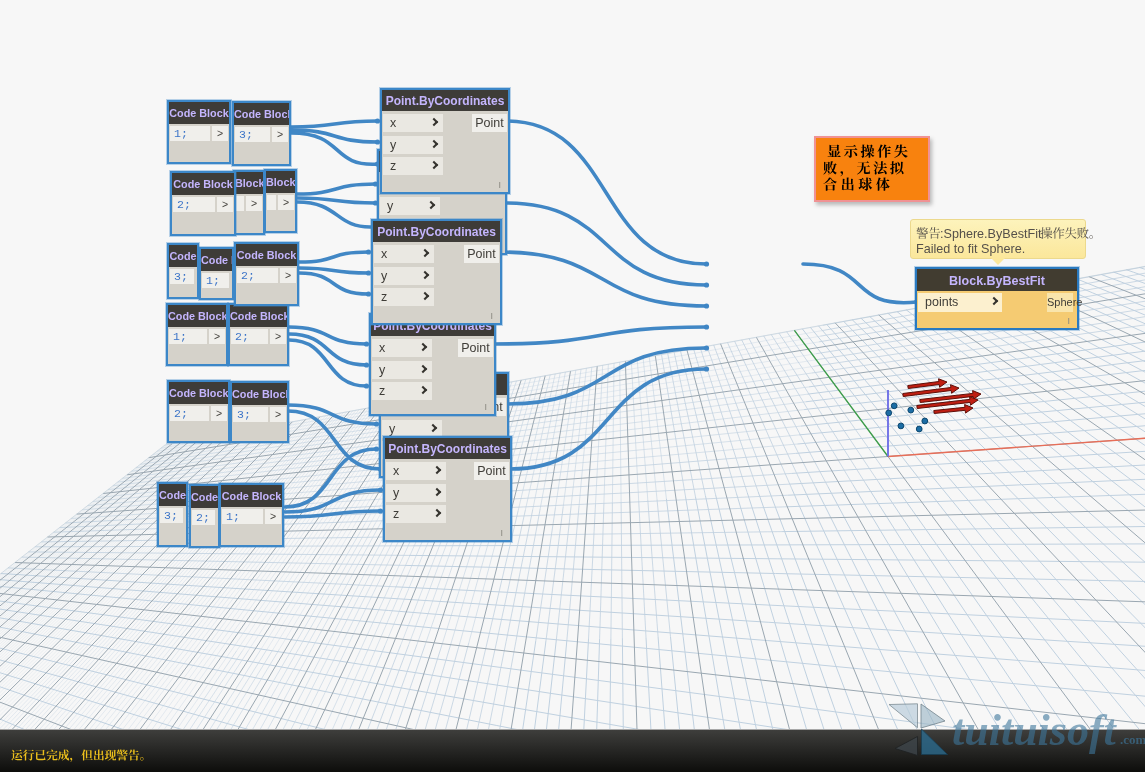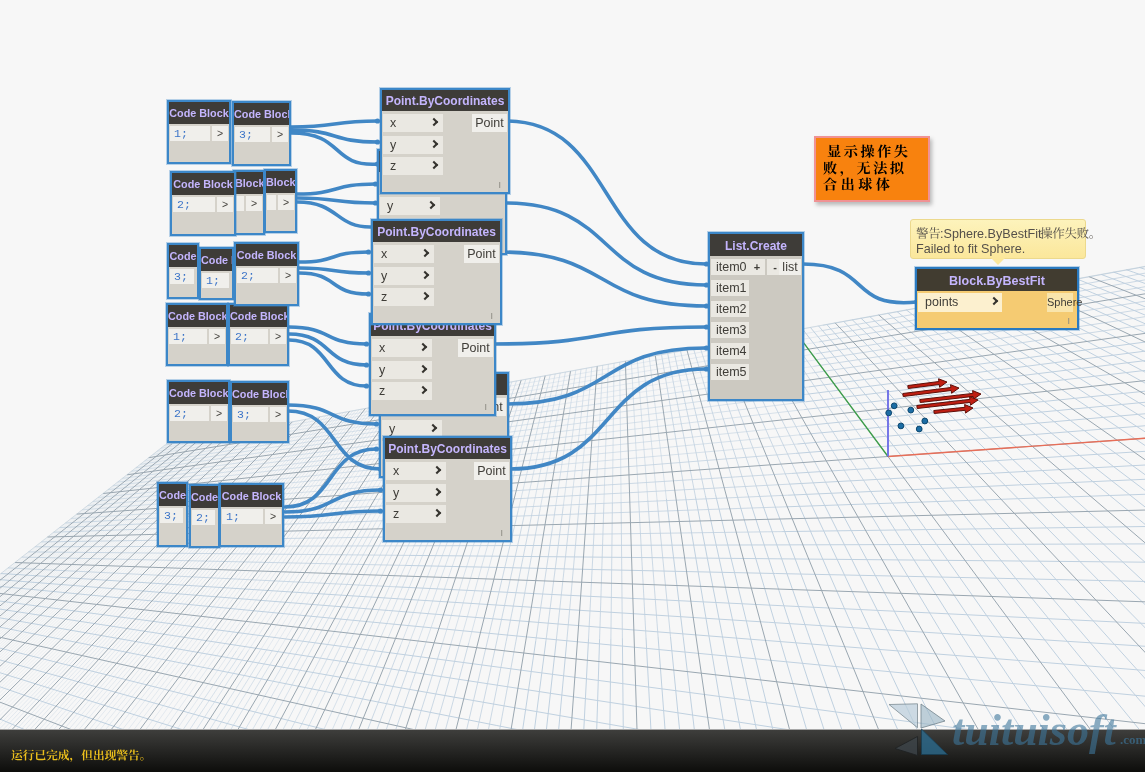--- a/index.html
+++ b/index.html
@@ -192,32 +192,20 @@
       <div class="crow" style="left:1px;top:24px;width:23px;height:15px;font-size:11.5px;line-height:15px;padding-left:4px">3;</div>
     </div>
     <div class="nd" style="left:189px;top:484px;width:31px;height:64px;z-index:12">
       <div class="hd" style="height:22px;font-size:10.8px;line-height:23px">Code</div>
       <div class="crow" style="left:1px;top:24px;width:23px;height:15px;font-size:11.5px;line-height:15px;padding-left:4px">2;</div>
     </div>
     <div class="nd" style="left:219px;top:483px;width:65px;height:64px;z-index:13">
       <div class="hd" style="height:22px;font-size:10.8px;line-height:23px">Code Block</div>
       <div class="crow" style="left:1px;top:24px;width:41px;height:15px;font-size:11.5px;line-height:15px;padding-left:4px">1;</div>
       <div class="obox" style="right:1px;top:24px;width:16px;height:15px;font-size:10.5px;line-height:15px;color:#45433e">&gt;</div>
-    </div>
-    <div class="nd" style="left:708px;top:232px;width:96px;height:169px;z-index:7;background:#ccc9c1">
-      <div class="hd" style="height:22px;font-size:12px;line-height:24px">List.Create</div>
-      <div class="prow" style="left:1px;top:25px;width:38px;height:16px;font-size:12.5px;line-height:16px;padding-left:5px">item0</div>
-      <div class="prow" style="left:1px;top:46px;width:38px;height:16px;font-size:12.5px;line-height:16px;padding-left:5px">item1</div>
-      <div class="prow" style="left:1px;top:67px;width:38px;height:16px;font-size:12.5px;line-height:16px;padding-left:5px">item2</div>
-      <div class="prow" style="left:1px;top:88px;width:38px;height:16px;font-size:12.5px;line-height:16px;padding-left:5px">item3</div>
-      <div class="prow" style="left:1px;top:109px;width:38px;height:16px;font-size:12.5px;line-height:16px;padding-left:5px">item4</div>
-      <div class="prow" style="left:1px;top:130px;width:38px;height:16px;font-size:12.5px;line-height:16px;padding-left:5px">item5</div>
-      <div class="prow" style="left:39px;top:25px;width:16px;height:16px;font-size:11px;line-height:16px;text-align:center;font-weight:bold;padding:0">+</div>
-      <div class="prow" style="left:57px;top:25px;width:16px;height:16px;font-size:11px;line-height:16px;text-align:center;font-weight:bold;padding:0">-</div>
-      <div class="obox" style="right:1px;top:25px;width:22px;height:16px;font-size:12.5px;line-height:16px">list</div>
     </div>
     <div class="nd" style="left:915px;top:267px;width:164px;height:63px;z-index:7;background:#f5cb72;border-color:#2a7ac0">
       <div class="hd" style="height:22px;background:#413c30;font-size:12.5px;line-height:24px">Block.ByBestFit</div>
       <div class="prow" style="left:1px;top:24px;width:84px;height:19px;background:#fcf0cf;font-size:12.5px;line-height:19px;padding-left:7px">points</div>
       <div class="chev" style="left:74px;top:29px"></div>
       <div class="obox" style="right:4px;top:24px;width:26px;height:19px;background:#f9e5ac;font-size:11px;line-height:19px">Sphere</div>
       <div class="grip" style="right:7px;bottom:2px">I</div>
     </div>
 <div style="position:absolute;left:910px;top:219px;width:176px;height:40px;z-index:8;background:linear-gradient(#fdf3bc,#fbe79b);border:1px solid #ecd98d;border-radius:3px"></div>
     <div style="position:absolute;left:991px;top:258px;width:0;height:0;z-index:8;border-left:7px solid transparent;border-right:7px solid transparent;border-top:7px solid #fbe79b"></div>

